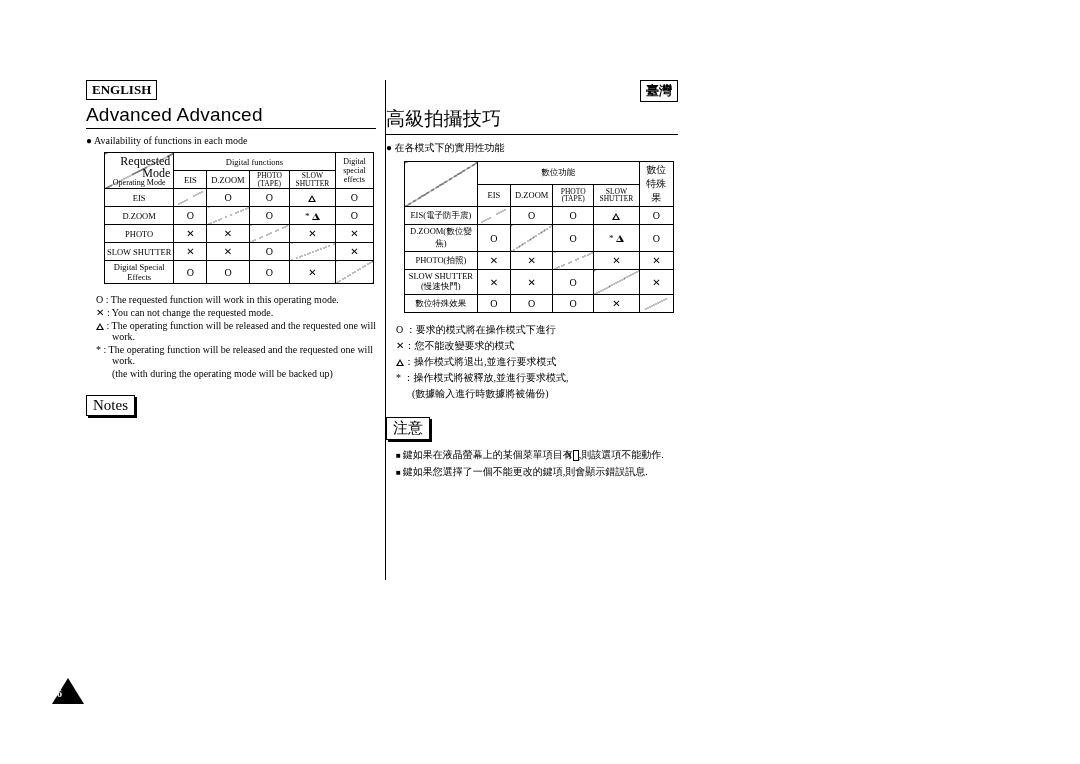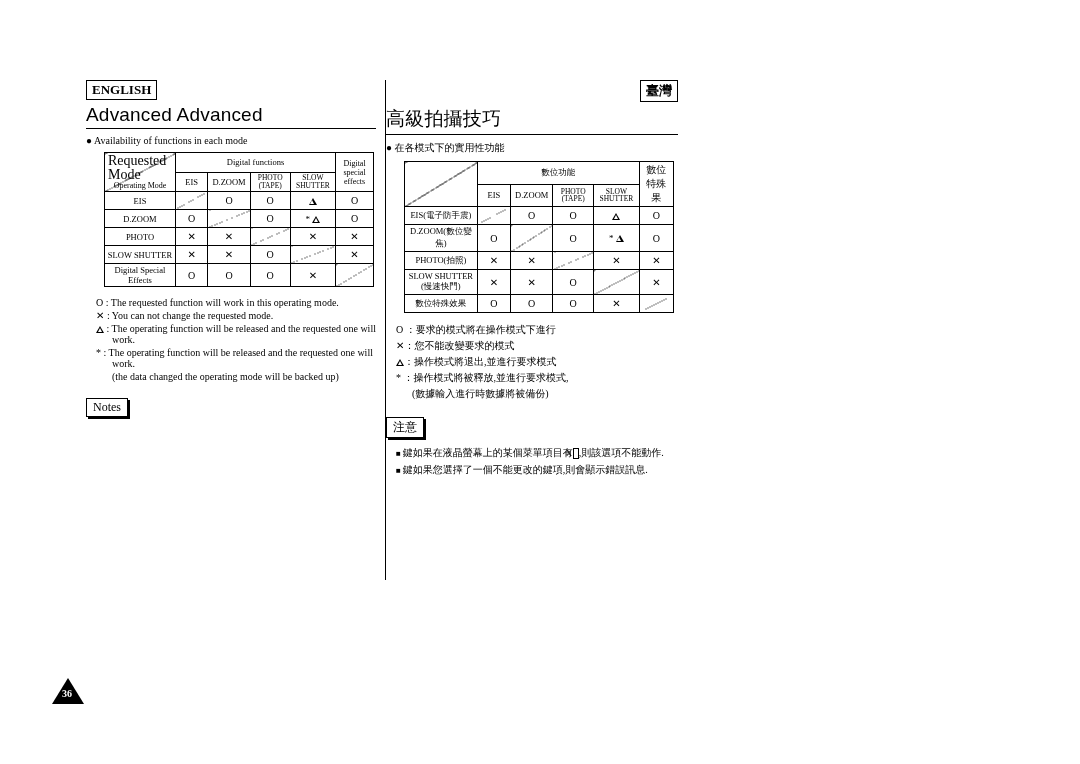--- a/index.html
+++ b/index.html
@@ -19,26 +19,26 @@
   table.avail th{font-weight:normal;font-size:8.5px}
   table.avail td.rh{text-align:center;font-size:8.5px;padding:1px 2px}
   .diag{background:linear-gradient(to bottom right,transparent 49.5%,#000 49.5%,#000 50.5%,transparent 50.5%)}
   .tri{display:inline-block;width:0;height:0;border-left:4px solid transparent;border-right:4px solid transparent;border-bottom:7px solid #000;position:relative;vertical-align:middle}
   .tri::after{content:"";position:absolute;top:2px;left:-2.5px;width:0;height:0;border-left:2.5px solid transparent;border-right:2.5px solid transparent;border-bottom:4px solid #fff}
   .sym-o{font-size:10px}
   .sym-x{font-size:10px}
   .legend{margin:10px 0 0 0;font-size:10px}
   .legend div{margin-bottom:2px;text-indent:-16px;padding-left:26px}
   .legend .sub{padding-left:26px;text-indent:0}
-  .notesbox{display:inline-block;border:1px solid #000;padding:1px 6px;font-size:12px;margin-top:14px;box-shadow:2px 2px 0 #000}
+  .notesbox{display:inline-block;border:1px solid #000;padding:1px 6px;font-size:15px;margin-top:14px;box-shadow:2px 2px 0 #000}
   ul.notes{list-style:none;padding:0;margin:8px 0 0 6px;font-size:10px}
   ul.notes li{text-indent:-10px;padding-left:14px;margin-bottom:3px}
   ul.notes li::before{content:"■ ";font-size:8px}
   .xbox{display:inline-block;border:1px solid #000;font-size:9px;line-height:1;padding:0 2px}
-  .pagenum{position:absolute;left:52px;bottom:60px;width:30px;height:26px;text-align:center}
+  .pagenum{position:absolute;left:52px;bottom:60px;width:30px;height:26px;text-align:left}
   .pagenum .tri-bg{width:0;height:0;border-left:16px solid transparent;border-right:16px solid transparent;border-bottom:26px solid #000;position:absolute;left:0;top:0}
   .pagenum span{position:absolute;left:0;right:0;top:10px;color:#fff;font-size:10px;font-weight:bold}
   .cn{font-family:"Microsoft JhengHei","PMingLiU",serif}
 </style>
 </head>
 <body>
 
 <div class="page">
   <div class="divider"></div>
 
@@ -46,21 +46,21 @@
     <div class="title-row">
       <span class="lang">ENGLISH</span><br>
       <span class="title">Advanced Advanced</span>
     </div>
     <div class="sect">Availability of functions in each mode</div>
 
     <table class="avail">
       <tbody>
           <tr>
         <th rowspan="2" class="diag" style="width:66px">
-          <div style="text-align:left;font-size:14px;line-height:1">Requested Mode</div>
+          <div style="text-align:right;font-size:12px;line-height:1">Requested Mode</div>
           <div style="text-align:center;font-size:8px;line-height:1">Operating Mode</div>
         </th>
         <th colspan="4">Digital functions</th>
         <th rowspan="2" style="width:34px;font-size:8px">Digital special effects</th>
       </tr>
       <tr>
         <th style="width:30px">EIS</th>
         <th style="width:36px">D.ZOOM</th>
         <th style="width:36px;font-size:7.5px;line-height:1">PHOTO (TAPE)</th>
         <th style="width:40px;font-size:7.5px;line-height:1">SLOW SHUTTER</th>
@@ -108,21 +108,21 @@
             <td class="diag"></td>
           </tr>
         </tbody>
     </table>
 
     <div class="legend">
       <div>O : The requested function will work in this operating mode.</div>
       <div>✕ : You can not change the requested mode.</div>
       <div><span class="tri"></span> <span>: The operating function will be released and the requested one will work.</span></div>
       <div>* : The operating function will be released and the requested one will work.</div>
-      <div class="sub">(the data changed the operating mode will be backed up)</div>
+      <div class="sub">(the with during the operating mode will be backed up)</div>
     </div>
 
     <div class="notesbox">Notes</div>
   </div>
 
   <div class="col right cn">
     <div class="title-row">
       <span class="lang tw">臺灣</span>
       <div style="clear:both"></div>
       <span class="title">高級拍攝技巧</span>

